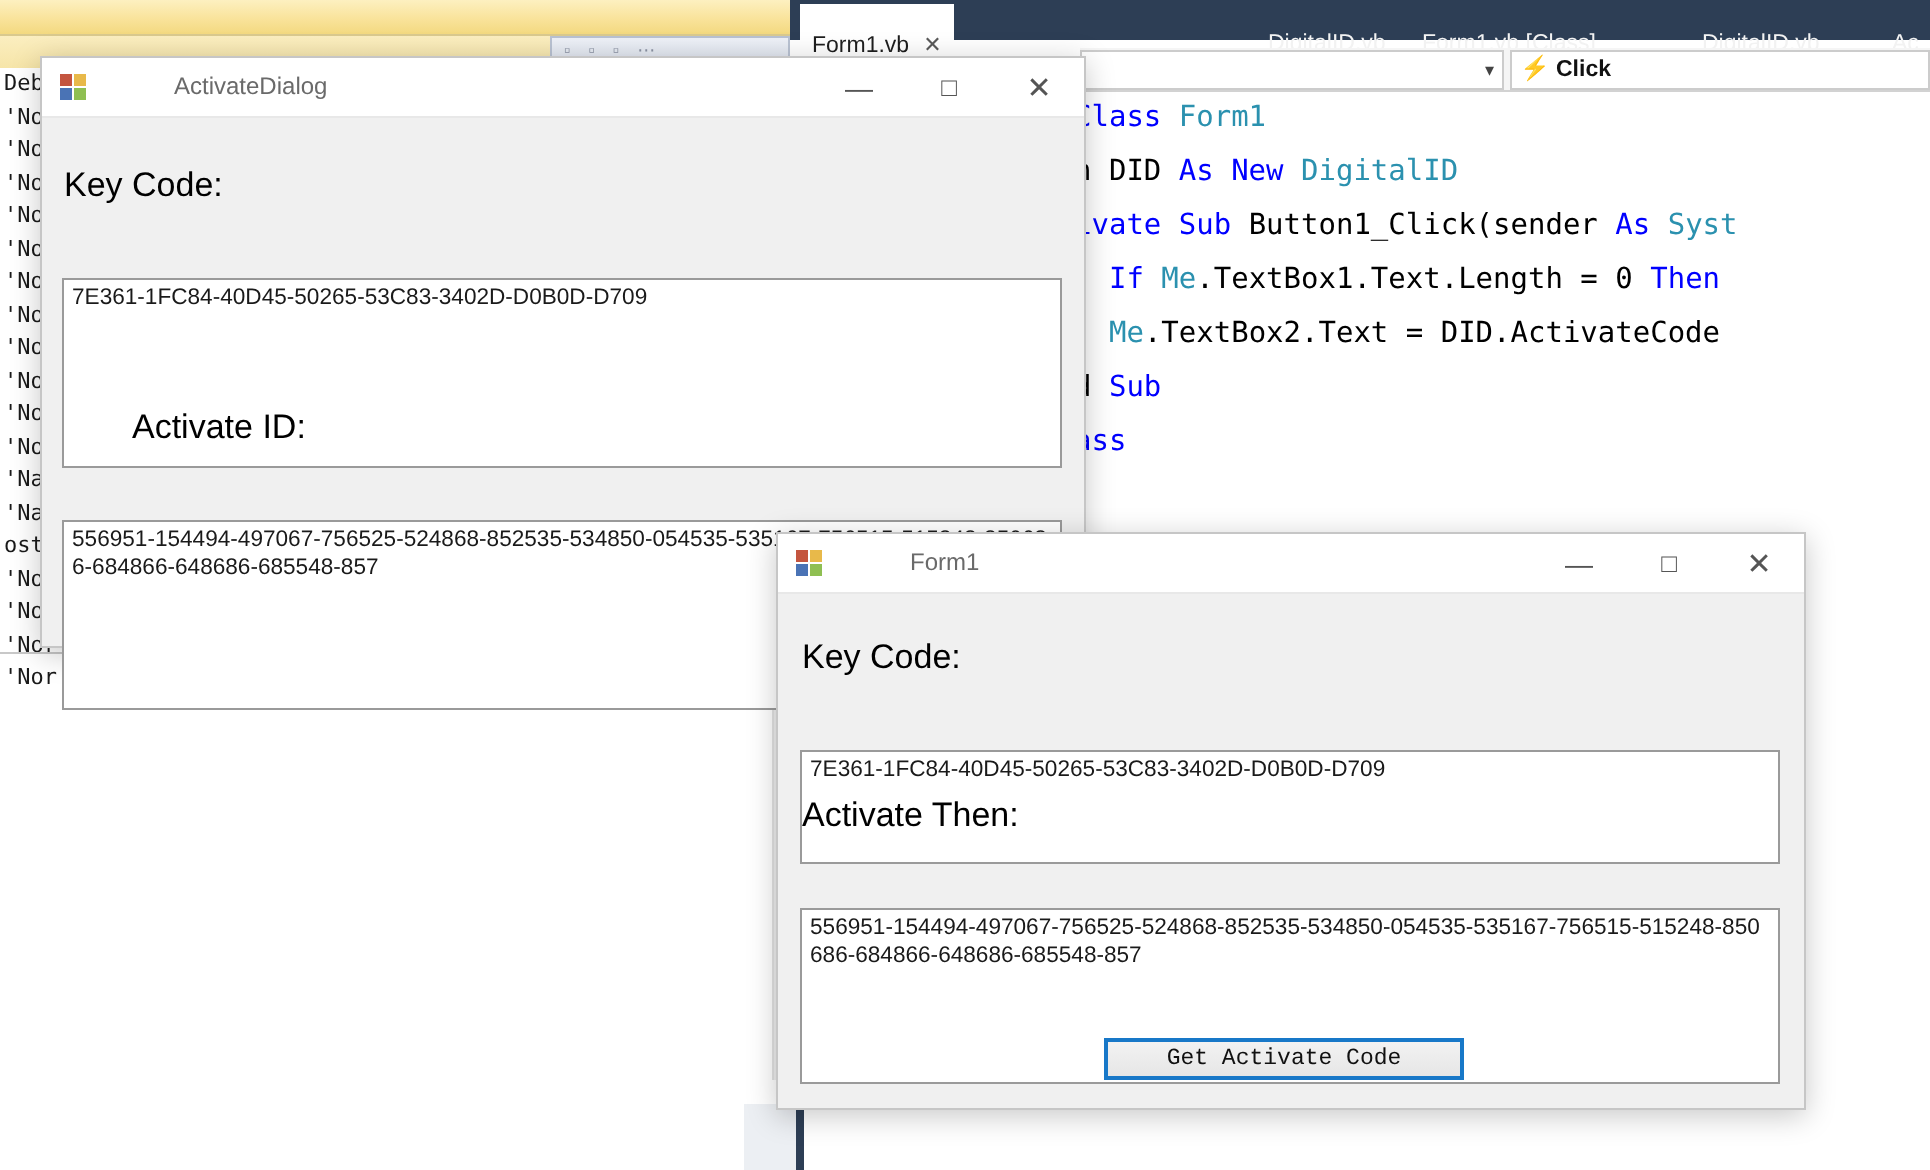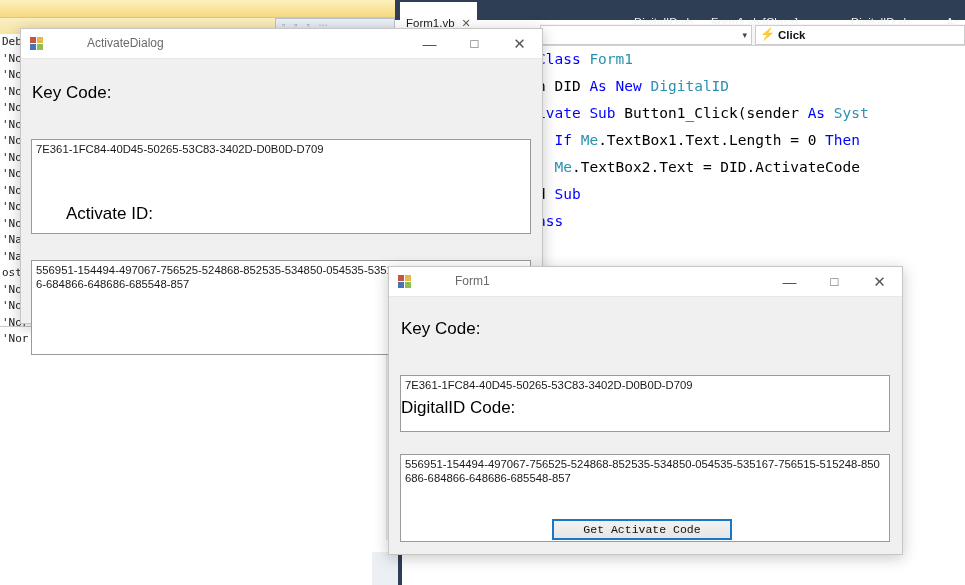--- a/index.html
+++ b/index.html
@@ -314,19 +314,19 @@
       <span class="wf-name">Form1</span>
       <span class="wf-btns">
         <span class="wf-btn min">—</span>
         <span class="wf-btn">□</span>
         <span class="wf-btn close">✕</span>
       </span>
     </div>
     <div class="wf-body" style="height:258px;">
       <span class="fld-label" style="left:12px; top:22px;">Key Code:</span>
       <div class="textbox" style="left:11px; top:38px; width:490px; height:57px;">7E361-1FC84-40D45-50265-53C83-3402D-D0B0D-D709</div>
-      <span class="fld-label" style="left:12px; top:101px;">DigitalID Code:</span>
+      <span class="fld-label" style="left:12px; top:101px;">Activate Then:</span>
       <div class="textbox" style="left:11px; top:117px; width:490px; height:88px;">556951-154494-497067-756525-524868-852535-534850-054535-535167-756515-515248-850686-684866-648686-685548-857</div>
       <div class="btn-form" style="left:163px; top:222px; width:180px; height:21px;">Get Activate Code</div>
     </div>
   </div>
 
 </div>
 
 </body></html>

